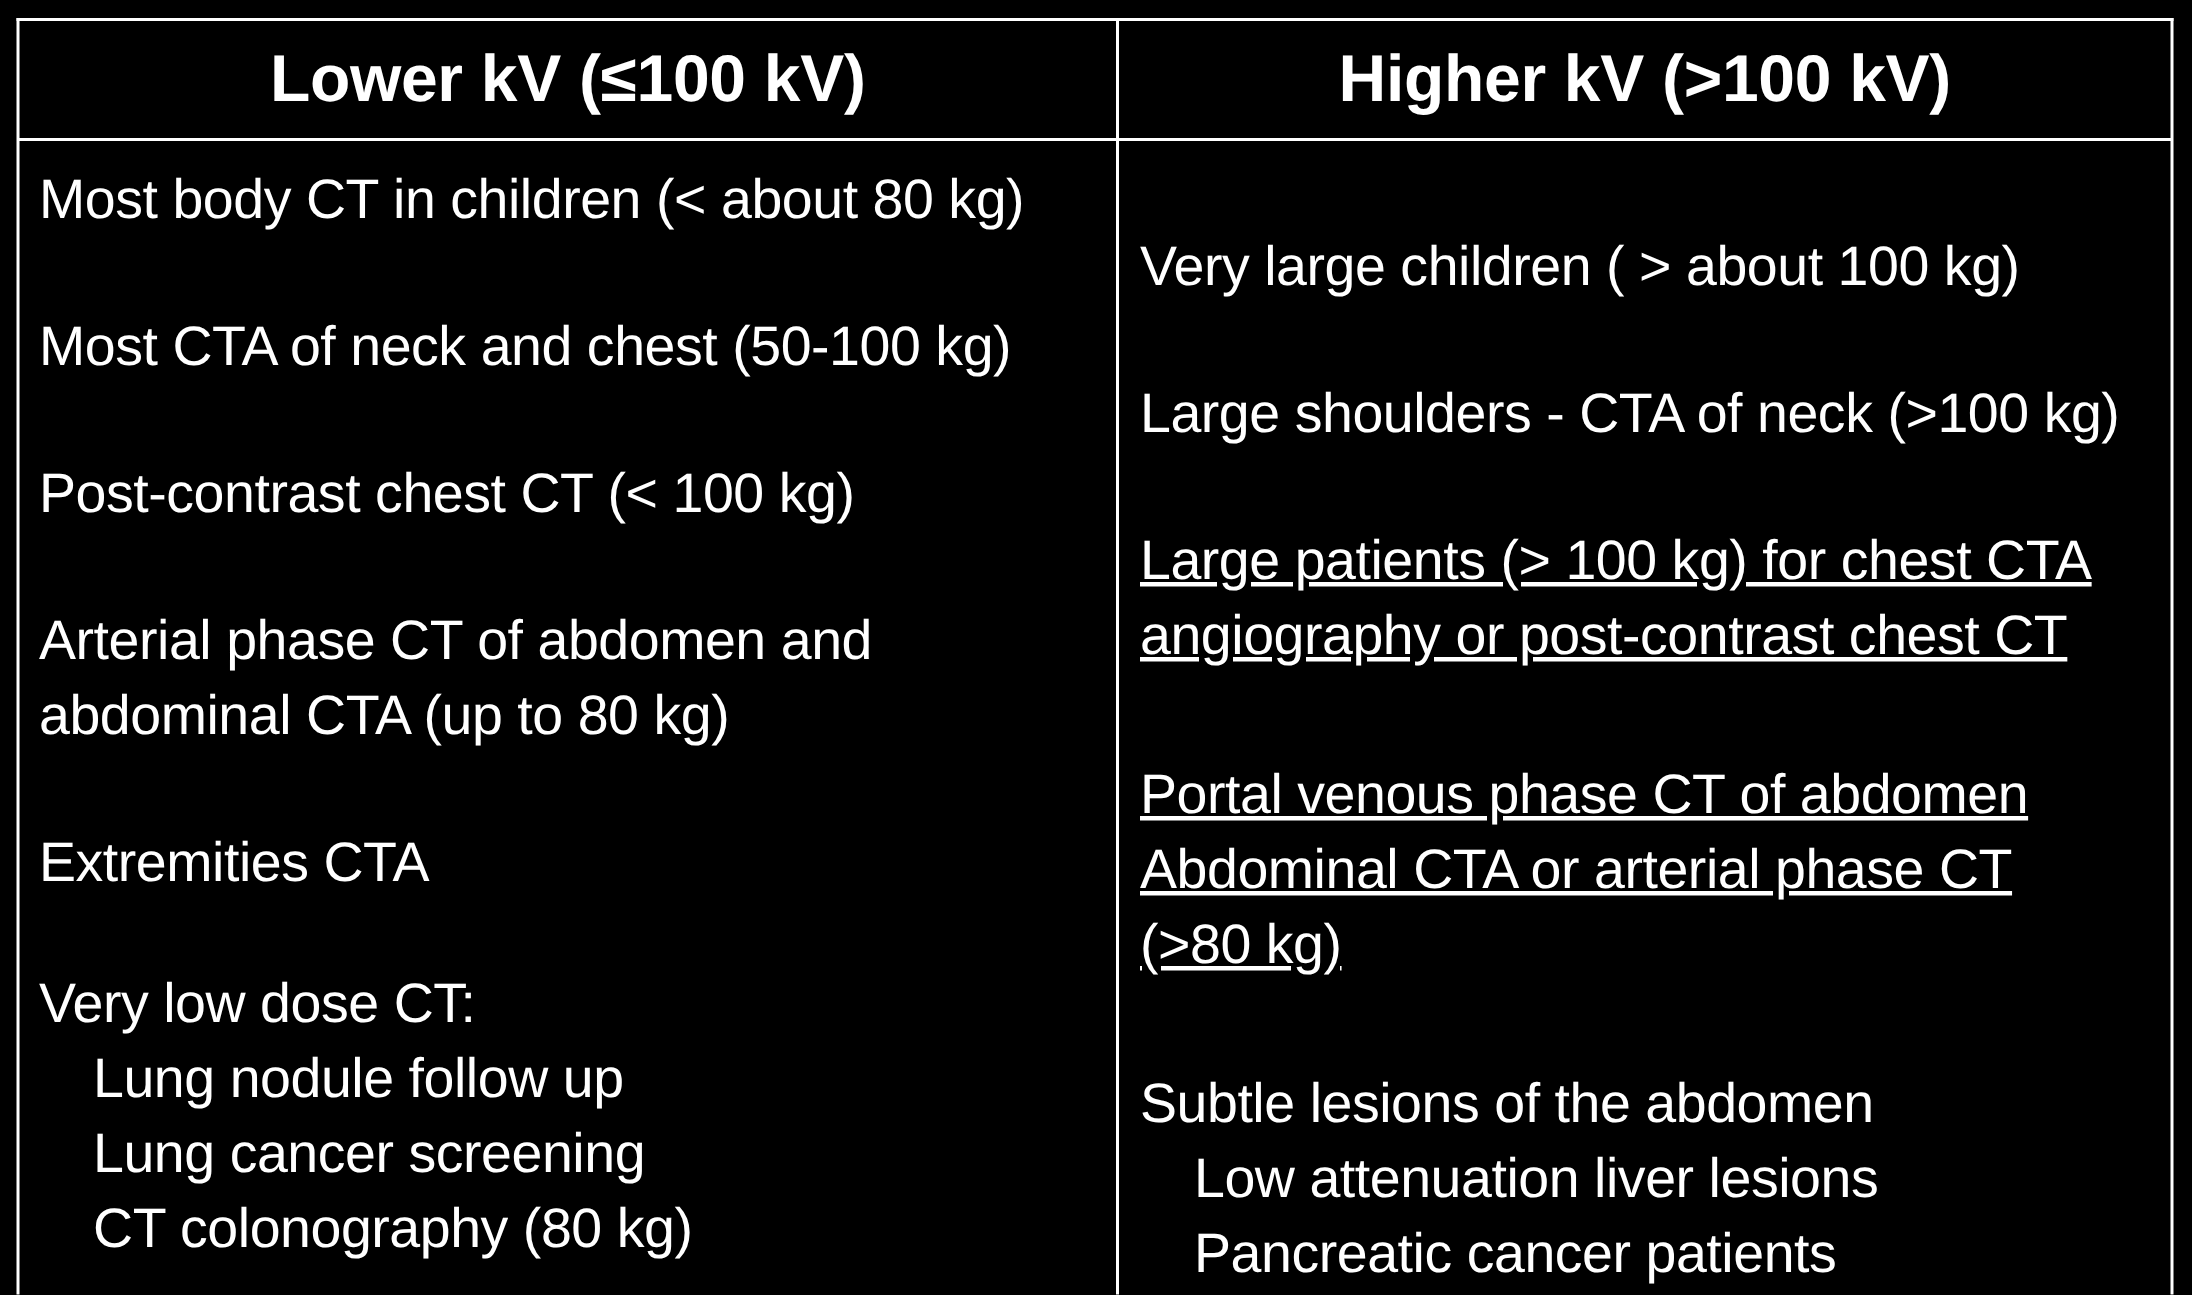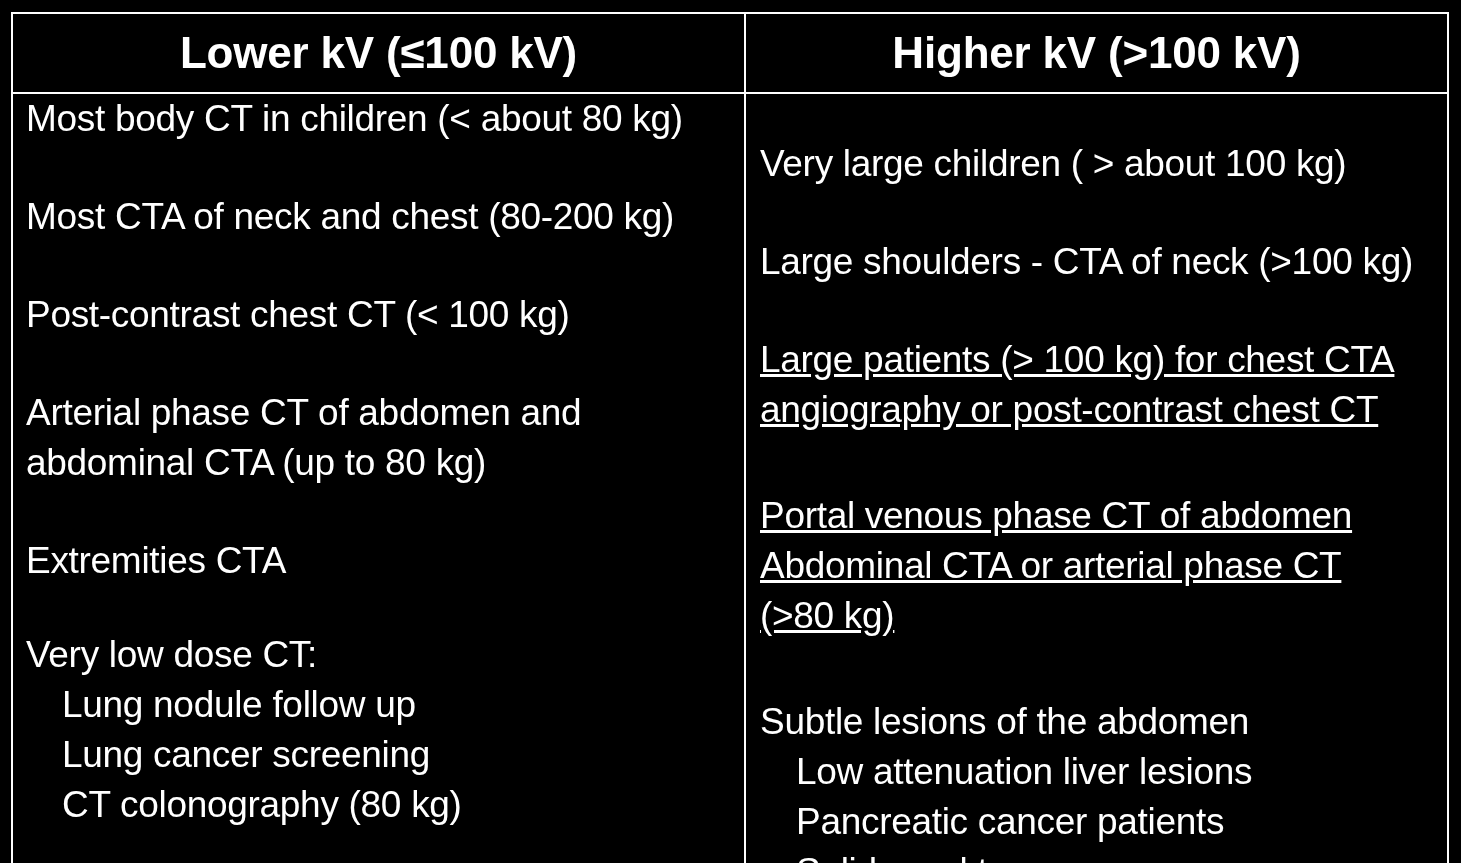--- a/index.html
+++ b/index.html
@@ -65,20 +65,21 @@
     white-space: nowrap;
   }
 
   
   .body-row td {
     height: 754px;
   }
   .body-row td.cell-left  { border-right: 2px solid #ffffff; }
 
   .cell-inner {
+    padding-top: 14px;
     padding-left: 13px;
     padding-right: 6px;
   }
   .cell-right .cell-inner { padding-left: 14px; }
 
   
   .block {
     margin: 0 0 28px 0;
   }
   .block:last-child { margin-bottom: 0; }
@@ -126,21 +127,21 @@
       <tr class="body-row">
 
         <td class="cell-left">
           <div class="cell-inner">
 
             <div class="block gap-lg">
               <div class="line">Most body CT in children (&lt; about 80 kg)</div>
             </div>
 
             <div class="block gap-lg">
-              <div class="line">Most CTA of neck and chest (80-200 kg)</div>
+              <div class="line">Most CTA of neck and chest (50-100 kg)</div>
             </div>
 
             <div class="block gap-lg">
               <div class="line">Post-contrast chest CT (&lt; 100 kg)</div>
             </div>
 
             <div class="block gap-lg">
               <div class="line">Arterial phase CT of abdomen and</div>
               <div class="line">abdominal CTA (up to 80 kg)</div>
             </div>

